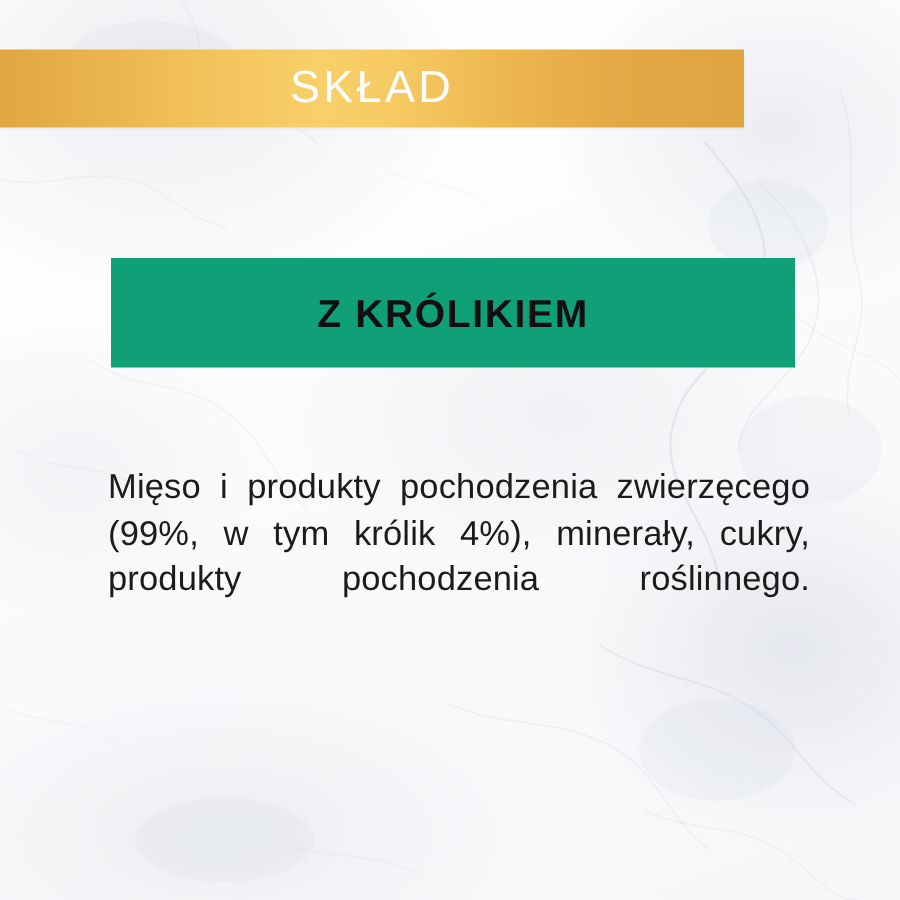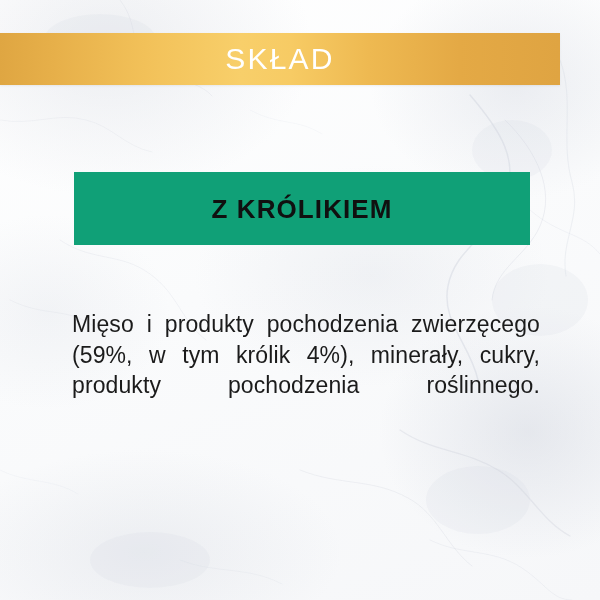--- a/index.html
+++ b/index.html
@@ -39,21 +39,21 @@
     position: absolute;
     inset: 0;
     opacity: 0.85;
   }
 
   
   .banner {
     position: absolute;
     left: 0;
     top: 33px;
-    width: 560px;
+    width: 496px;
     height: 52px;
     background: linear-gradient(
         to right,
         #dfa642 0%,
         #e7b04a 10%,
         #f2c159 26%,
         #f8cf6a 43%,
         #f7cb64 52%,
         #eeb951 66%,
         #e4a945 82%,
@@ -151,15 +151,15 @@
   </svg>
 
   <div class="banner">
     <div class="banner-title">SKŁAD</div>
   </div>
 
   <div class="green-band">
     <div class="green-band-title">Z KRÓLIKIEM</div>
   </div>
 
-  <p class="ingredients">Mięso i produkty pochodzenia zwierzęcego (59%, w tym królik 4%), minerały, cukry, produkty pochodzenia roślinnego.</p>
+  <p class="ingredients">Mięso i produkty pochodzenia zwierzęcego (99%, w tym królik 4%), minerały, cukry, produkty pochodzenia roślinnego.</p>
 
 </div>
 
 </body></html>

